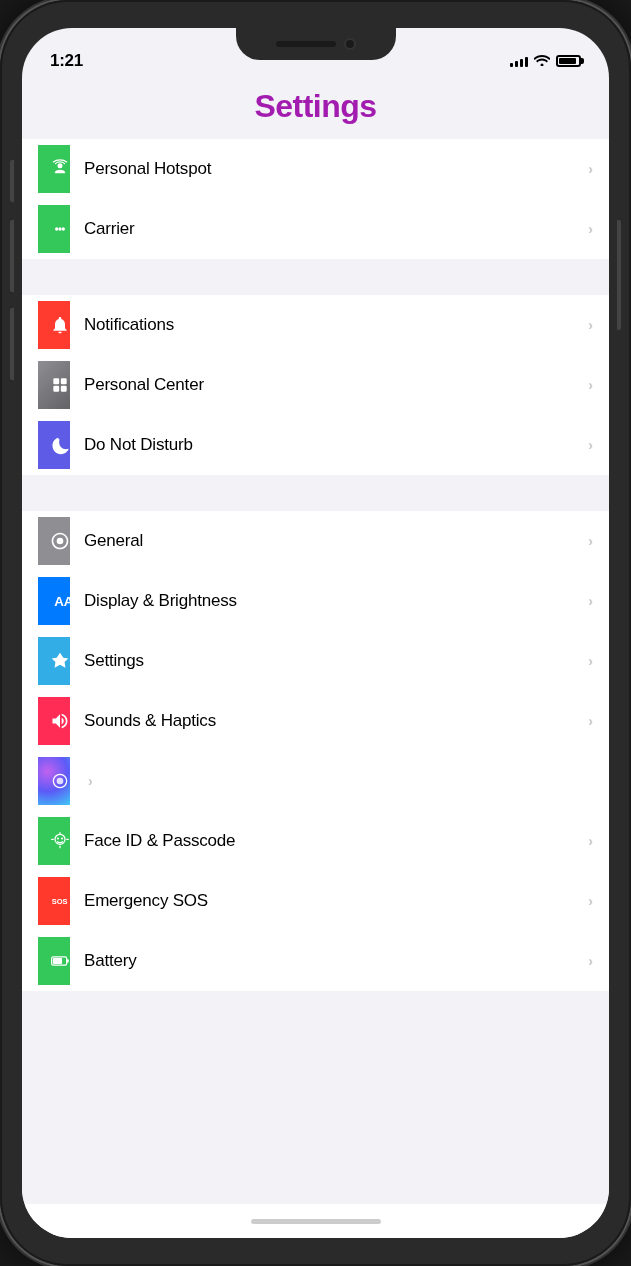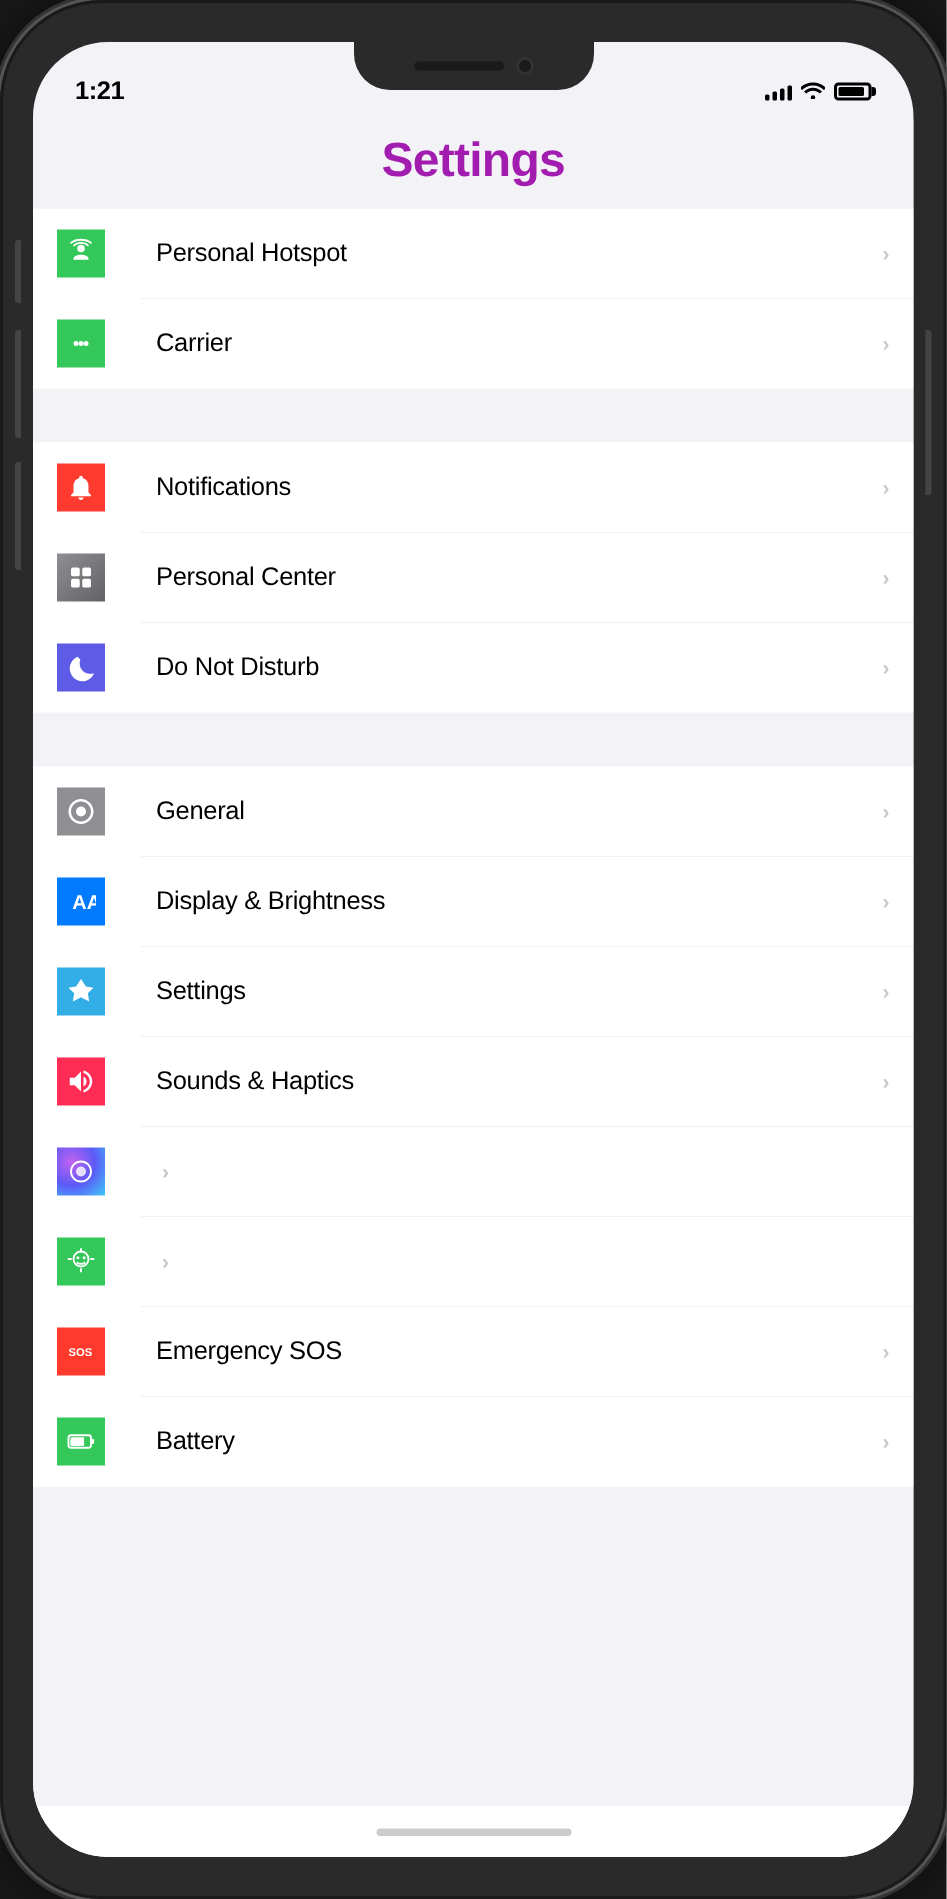--- a/index.html
+++ b/index.html
@@ -194,43 +194,42 @@
       border-radius: 0;
     }
     .settings-item {
       display: flex;
       align-items: center;
       padding: 0 16px;
       height: 60px;
       background: #fff;
       position: relative;
       cursor: pointer;
-      gap: 20px;
     }
     .settings-item::after {
       content: '';
       position: absolute;
       bottom: 0;
       left: 72px;
       right: 0;
       height: 0.5px;
       background: #c6c6c8;
     }
     .settings-item:last-child::after {
       display: none;
     }
     .item-icon {
       width: 32px;
-      height: 32px;
+      height: 48px;
       border-radius: 0;
       margin-right: 14px;
       flex-shrink: 0;
       display: flex;
       align-items: center;
-      justify-content: center;
+      justify-content: flex-end;
       font-size: 16px;
     }
     .item-label {
       flex: 1;
       font-size: 17px;
       color: #000;
       letter-spacing: -0.2px;
     }
     .item-chevron {
       color: #c7c7cc;
@@ -424,20 +423,21 @@
         <div class="settings-item">
           <div class="item-icon" style="background: #34c759;">
             <svg class="icon-svg" viewBox="0 0 24 24" fill="white">
               <circle cx="12" cy="10" r="6" fill="none" stroke="white" stroke-width="1.5"></circle>
               <circle cx="9.5" cy="9" r="1.2" fill="white"></circle>
               <circle cx="14.5" cy="9" r="1.2" fill="white"></circle>
               <path d="M9 13c.8 1.2 5.2 1.2 6 0" stroke="white" stroke-width="1.5" fill="none" stroke-linecap="round"></path>
               <path d="M12 4V2M12 18v2M4 10H2M22 10h-2" stroke="white" stroke-width="1.5" stroke-linecap="round"></path>
             </svg>
           </div>
+          <span class="item-label">Face ID &amp; Passcode</span>
           <span class="item-chevron">›</span>
         </div>
         <div class="settings-item">
           <div class="item-icon" style="background: #ff3a2d;">
             <svg class="icon-svg" viewBox="0 0 24 24" fill="white">
               <text x="2" y="16" font-size="9" font-weight="bold" fill="white" font-family="Arial">SOS</text>
             </svg>
           </div>
           <span class="item-label">Emergency SOS</span>
           <span class="item-chevron">›</span>

